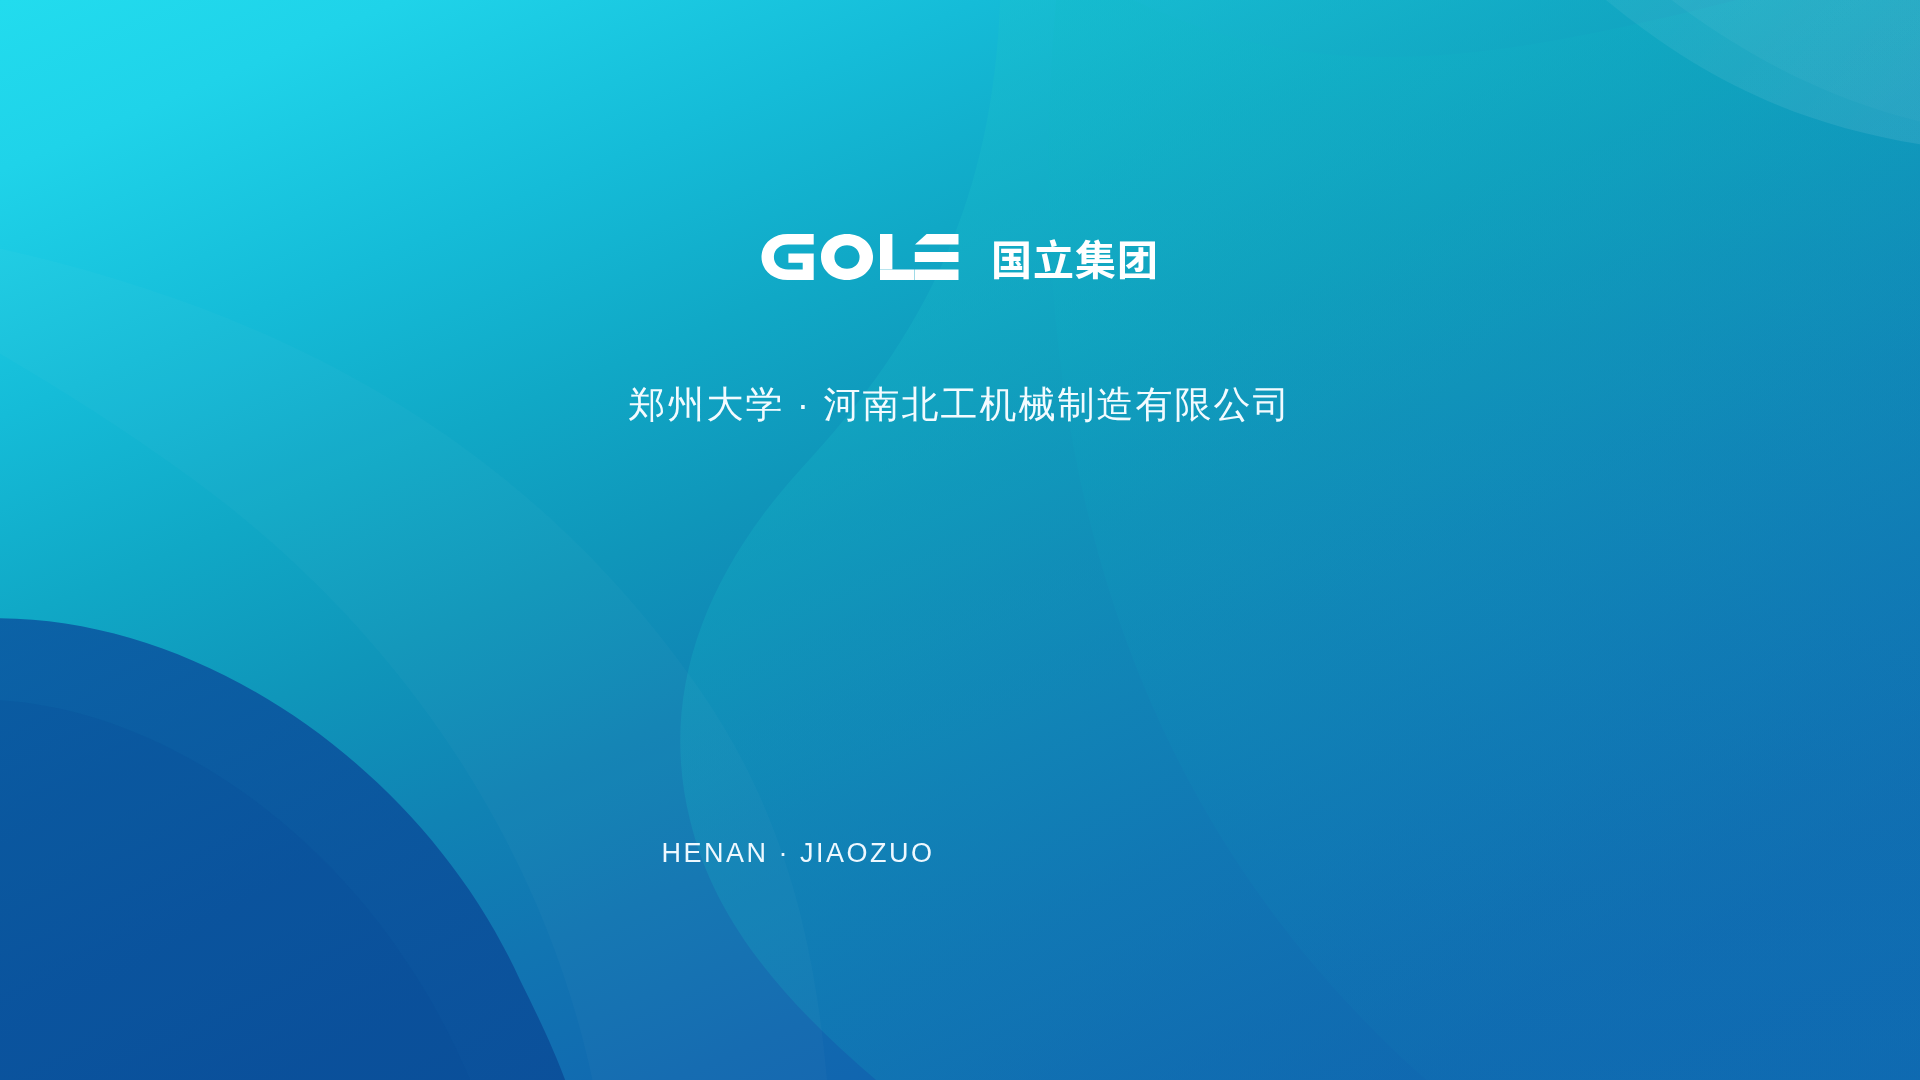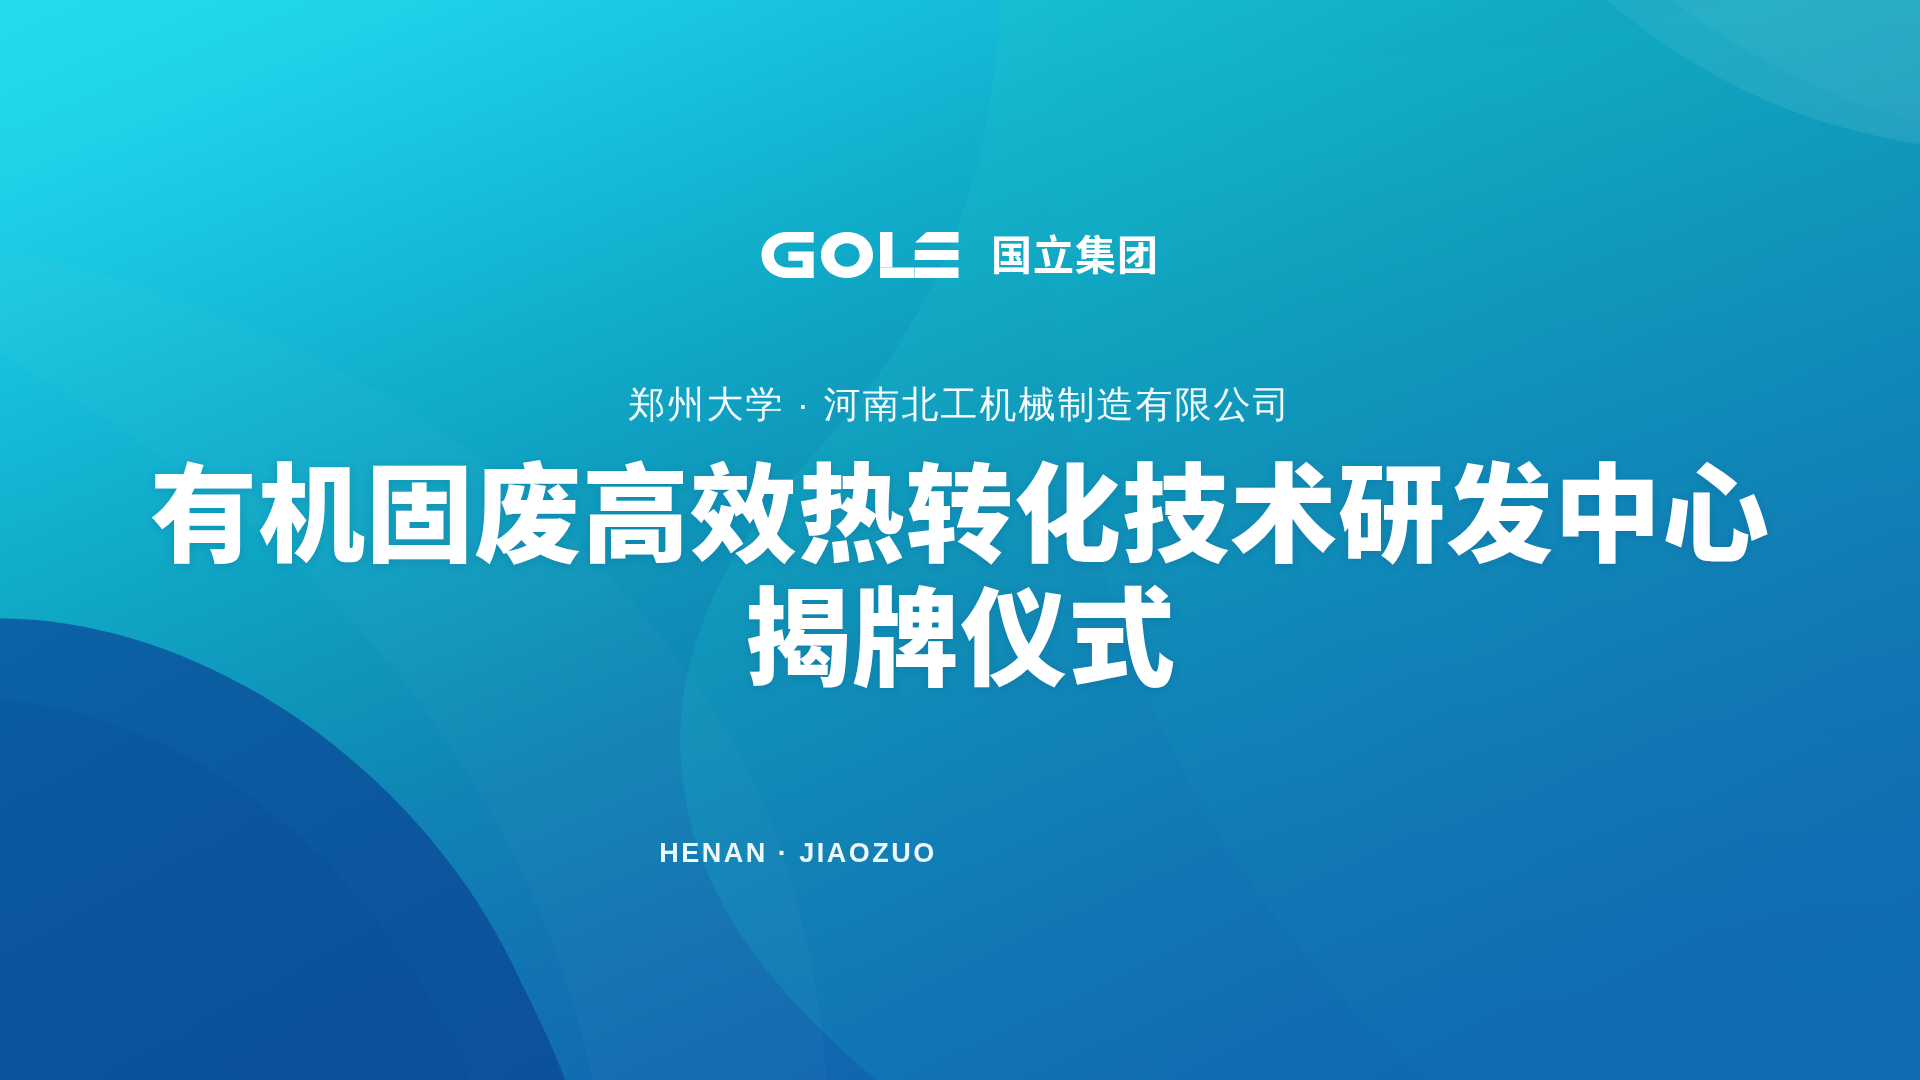--- a/index.html
+++ b/index.html
@@ -47,21 +47,21 @@
     z-index:5;
   }
 
   
   #logo-row {
     position:absolute;
     top:232px;
     left:50%;
     transform:translateX(-50%);
     display:flex;
-    align-items:flex-start;
+    align-items:center;
     gap:32px;
     height:50px;
   }
   #logo-mark { display:block; }
   #logo-cn {
     color:#ffffff;
     font-size:41px;
     font-weight:700;
     letter-spacing:1px;
     line-height:1;
@@ -105,21 +105,21 @@
 
   
   #footer-en {
     position:absolute;
     top:838px;
     left:0;
     width:1596px;
     text-align:center;
     color:#eef8ff;
     font-size:27px;
-    font-weight:700;
+    font-weight:400;
     letter-spacing:2.5px;
     white-space:nowrap;
   }
 </style>
 </head>
 <body>
 
 <div id="stage">
 
   <svg class="bg-layer" viewBox="0 0 1920 1080" preserveAspectRatio="none" xmlns="http://www.w3.org/2000/svg">
@@ -184,21 +184,17 @@
 
         <path fill="#ffffff" d="M197.5 0h-31.9l-11.6 10.6h43.5Z"></path>
         <path fill="#ffffff" d="M197.5 17.9h-43.7v10.2h43.7Z"></path>
         <path fill="#ffffff" d="M197.5 35.4h-43.7V46h43.7Z"></path>
       </svg>
       <span id="logo-cn">国立集团</span>
     </div>
 
     <div id="subtitle">郑州大学  ·  河南北工机械制造有限公司</div>
 
-    <div id="title-block">
-      <div class="title-line">有机固废高效热转化技术研发中心</div>
-      <div class="title-line">揭牌仪式</div>
-    </div>
 
     <div id="footer-en">HENAN · JIAOZUO</div>
 
   </div>
 </div>
 
 </body></html>

